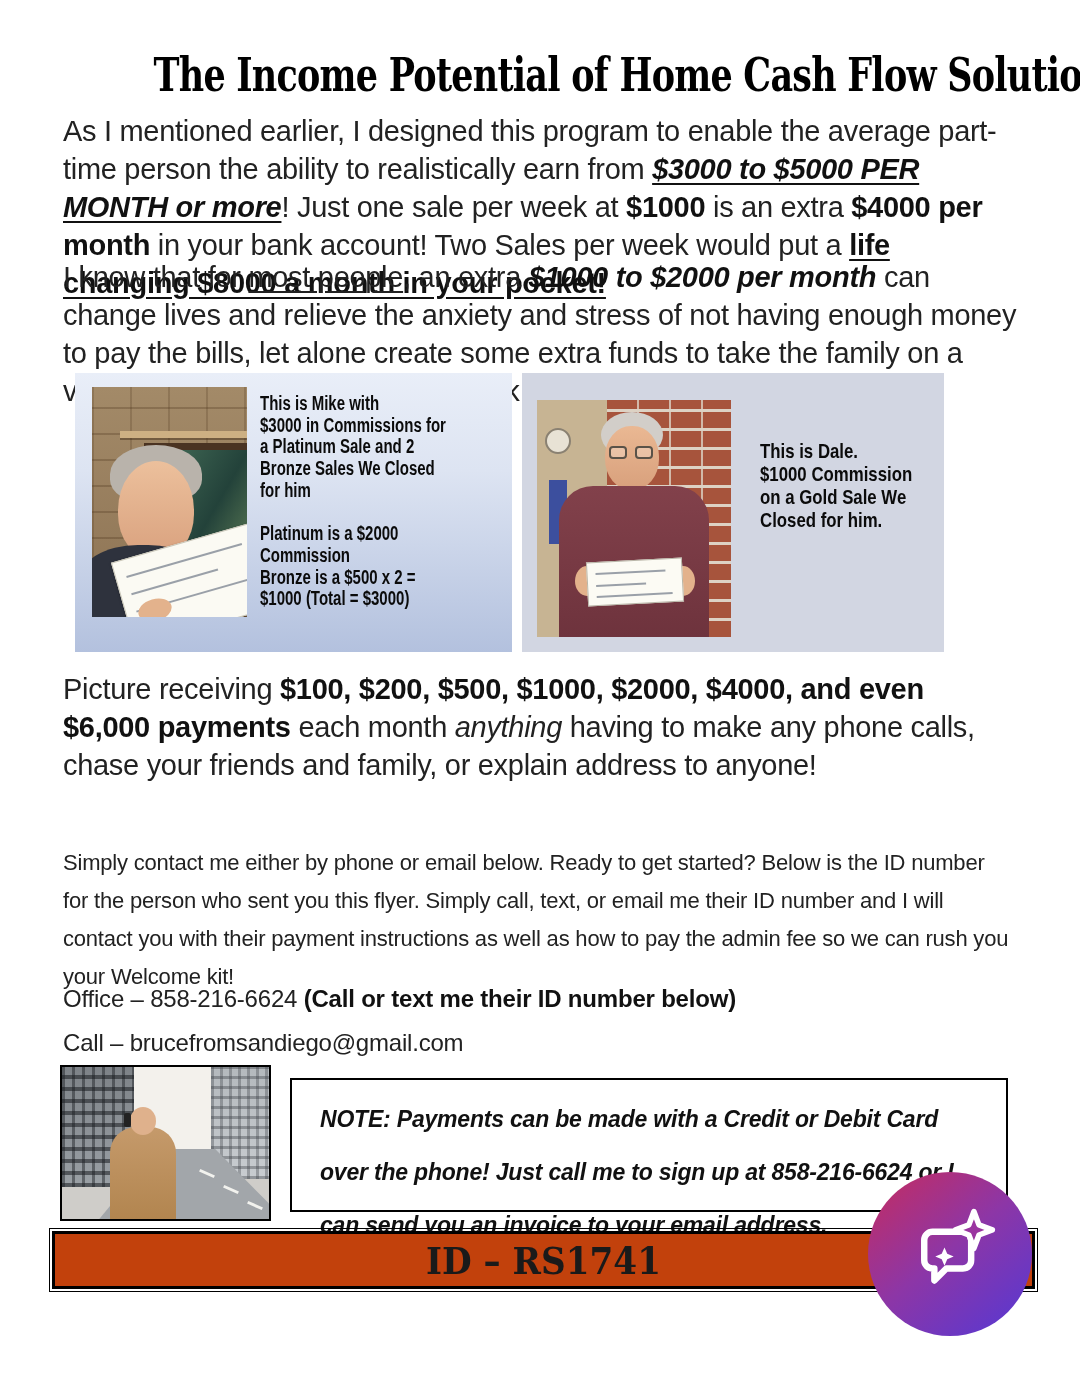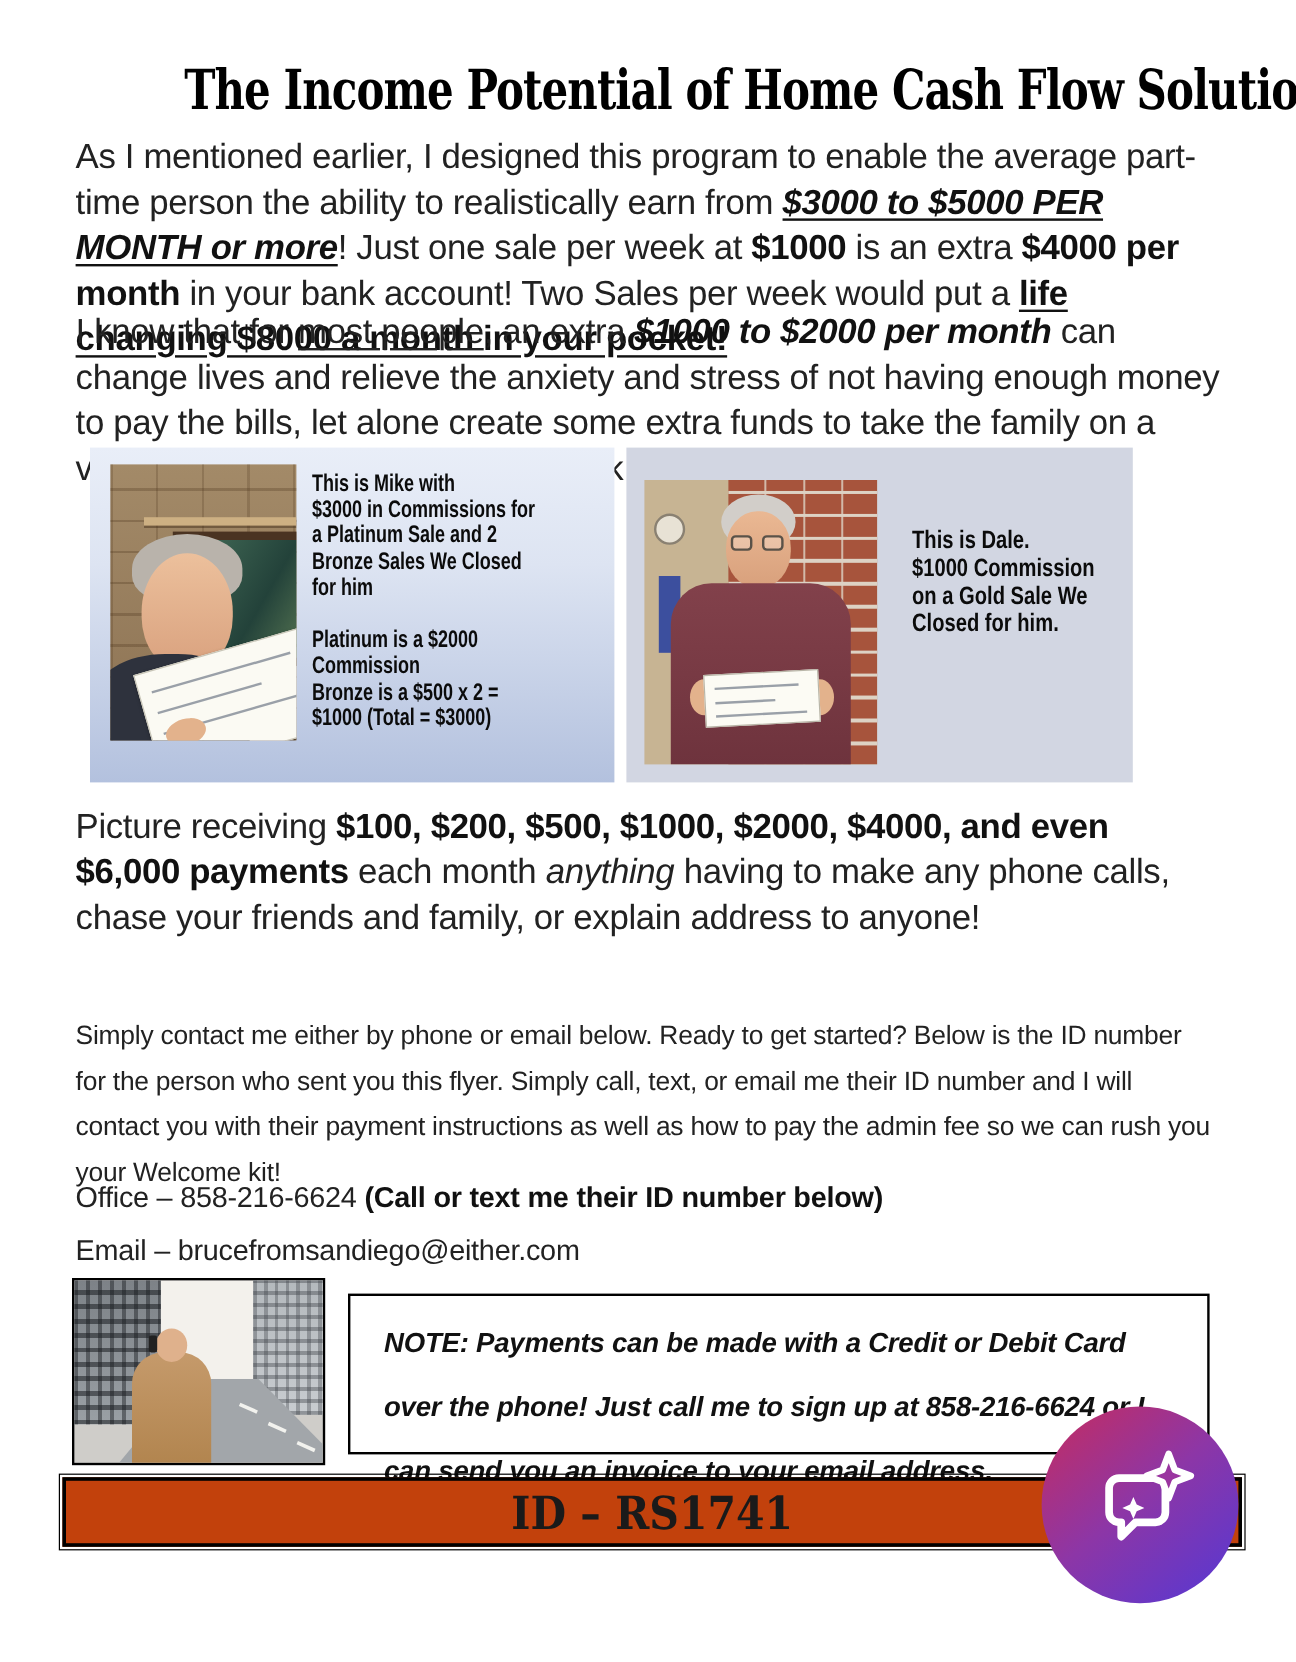--- a/index.html
+++ b/index.html
@@ -151,21 +151,21 @@
     </div>
   </div>
 
   <p class="cond" style="top:670px;"><span>Picture receiving </span><span class="s-b">$100, $200, $500, $1000, $2000, $4000, and even $6,000 payments</span><span> each month </span><span class="s-i">anything</span><span> having to make any phone calls, chase your friends and family, or explain address to anyone!</span></p>
 
 
   <p class="gothic" style="top:844px;"><span>Simply contact me either by phone or email below. Ready to get started? Below is the ID number for the person who sent you this flyer. Simply call, text, or email me their ID number and I will contact you with their payment instructions as well as how to pay the admin fee so we can rush you your Welcome kit!</span></p>
 
   <p class="gothic" style="top:980px; font-size:24px;"><span>Office – 858-216-6624 </span><span class="s-b">(Call or text me their ID number below)</span></p>
 
-  <p class="gothic" style="top:1024px; font-size:24px;"><span>Email – brucefromsandiego@either.com</span></p>
+  <p class="gothic" style="top:1024px; font-size:24px;"><span>Call – brucefromsandiego@gmail.com</span></p>
 
   <div class="photo-street">
     <div class="bld bld-l"></div>
     <div class="bld bld-r"></div>
     <div class="road"></div>
     <div class="dash d1"></div>
     <div class="dash d2"></div>
     <div class="dash d3"></div>
     <div class="walker-coat"></div>
     <div class="walker-head"></div>

